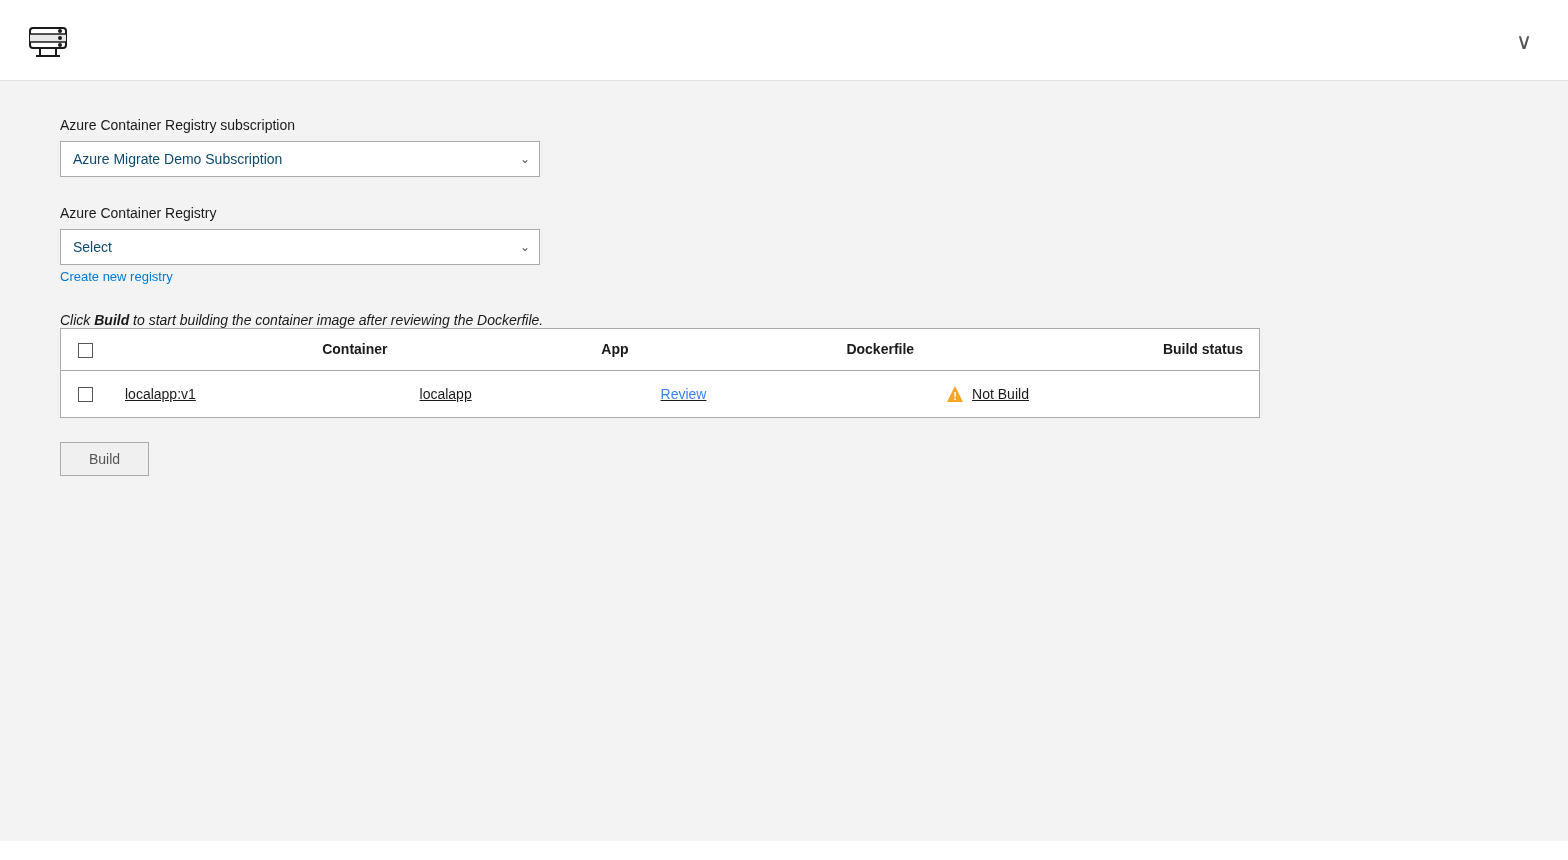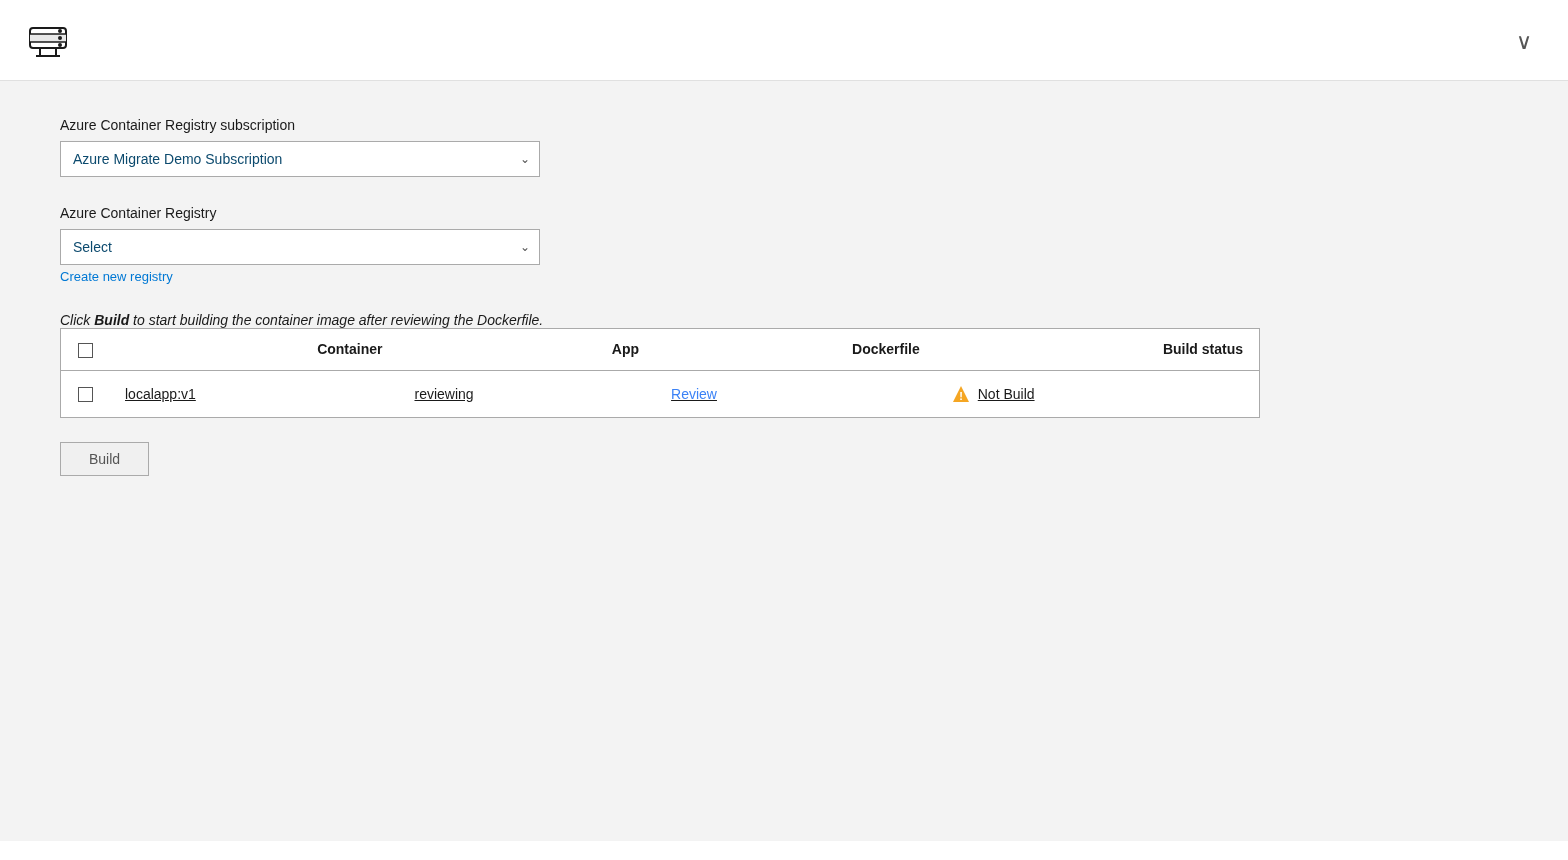--- a/index.html
+++ b/index.html
@@ -307,21 +307,21 @@
           <th>Dockerfile</th>
           <th>Build status</th>
         </tr>
       </thead>
       <tbody>
         <tr>
           <td>
             <input type="checkbox" class="cb" style="">
           </td>
           <td>localapp:v1</td>
-          <td>reviewing</td>
+          <td>localapp</td>
           <td>
             <a class="review-link">Review</a>
           </td>
           <td>
             <div class="build-status-cell">
               <svg class="warning-icon" viewBox="0 0 18 18" xmlns="http://www.w3.org/2000/svg">
                 <polygon points="9,1 17,17 1,17" fill="#f5a623" stroke="none"></polygon>
                 <text x="9" y="15" text-anchor="middle" font-size="11" font-weight="bold" fill="#fff" font-family="Arial">!</text>
               </svg>
               <span>Not Build</span>

